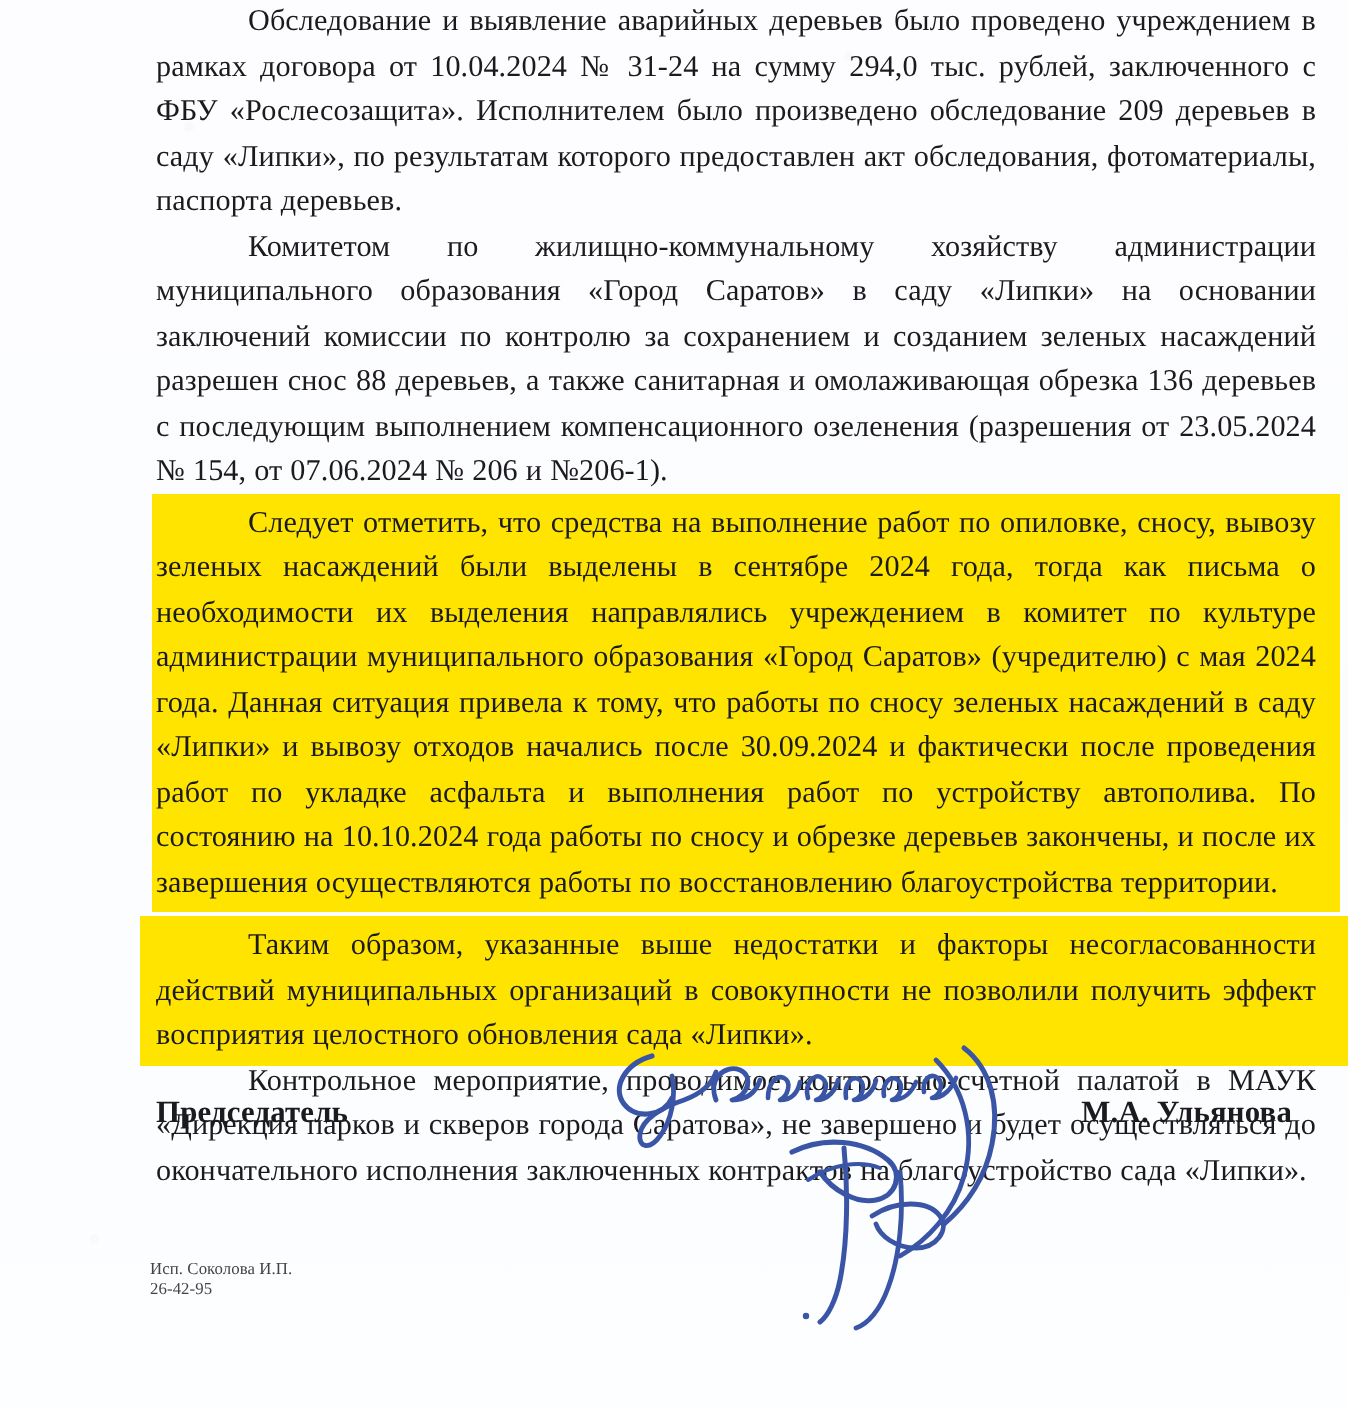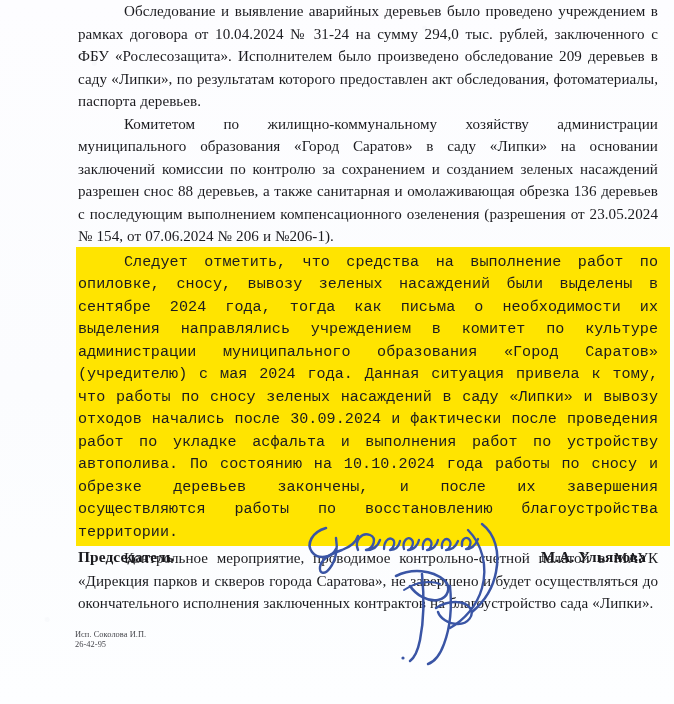--- a/index.html
+++ b/index.html
@@ -63,21 +63,20 @@
   }
   .hl-block::before {
     content: "";
     position: absolute;
     z-index: -1;
     background: #ffe400;
   }
 
   .hl-1 {
     margin-top: 3px;
-    font-family: Liberation Mono, monospace;
   }
   .hl-1::before {
     left: -2px;
     right: -12px;
     top: -4px;
     bottom: -3px;
   }
 
   .hl-2 {
     margin-top: 5px;
@@ -145,20 +144,23 @@
     <p class="para">Обследование и выявление аварийных деревьев было проведено учреждением в рамках договора от 10.04.2024 № 31-24 на сумму 294,0 тыс. рублей, заключенного с ФБУ «Рослесозащита». Исполнителем было произведено обследование 209 деревьев в саду «Липки», по результатам которого предоставлен акт обследования, фотоматериалы, паспорта деревьев.</p>
 
     <p class="para">Комитетом по жилищно-коммунальному хозяйству администрации муниципального образования «Город Саратов» в саду «Липки» на основании заключений комиссии по контролю за сохранением и созданием зеленых насаждений разрешен снос 88 деревьев, а также санитарная и омолаживающая обрезка 136 деревьев с последующим выполнением компенсационного озеленения (разрешения от 23.05.2024 № 154, от 07.06.2024 № 206 и №206-1).</p>
 
     <div class="hl-block hl-1">
       <p class="para">Следует отметить, что средства на выполнение работ по опиловке, сносу, вывозу зеленых насаждений были выделены в сентябре 2024 года, тогда как письма о необходимости их выделения направлялись учреждением в комитет по культуре администрации муниципального образования «Город Саратов» (учредителю) с мая 2024 года. Данная ситуация привела к тому, что работы по сносу зеленых насаждений в саду «Липки» и вывозу отходов начались после 30.09.2024 и фактически после проведения работ по укладке асфальта и выполнения работ по устройству автополива. По состоянию на 10.10.2024 года работы по сносу и обрезке деревьев закончены, и после их завершения осуществляются работы по восстановлению благоустройства территории.</p>
     </div>
 
     <div class="gap-sm"></div>
 
+    <div class="hl-block hl-2">
+      <p class="para">Таким образом, указанные выше недостатки и факторы несогласованности действий муниципальных организаций в совокупности не позволили получить эффект восприятия целостного обновления сада «Липки».</p>
+    </div>
 
     <p class="para last-left">Контрольное мероприятие, проводимое контрольно-счетной палатой в МАУК «Дирекция парков и скверов города Саратова», не завершено и будет осуществляться до окончательного исполнения заключенных контрактов на благоустройство сада «Липки».</p>
   </div>
 
   <div class="sign-row">
     <span class="sign-role">Председатель</span>
     <span class="sign-name">М.А. Ульянова</span>
   </div>
 
   <svg class="signature-ink" viewBox="0 0 230 150" aria-hidden="true">

